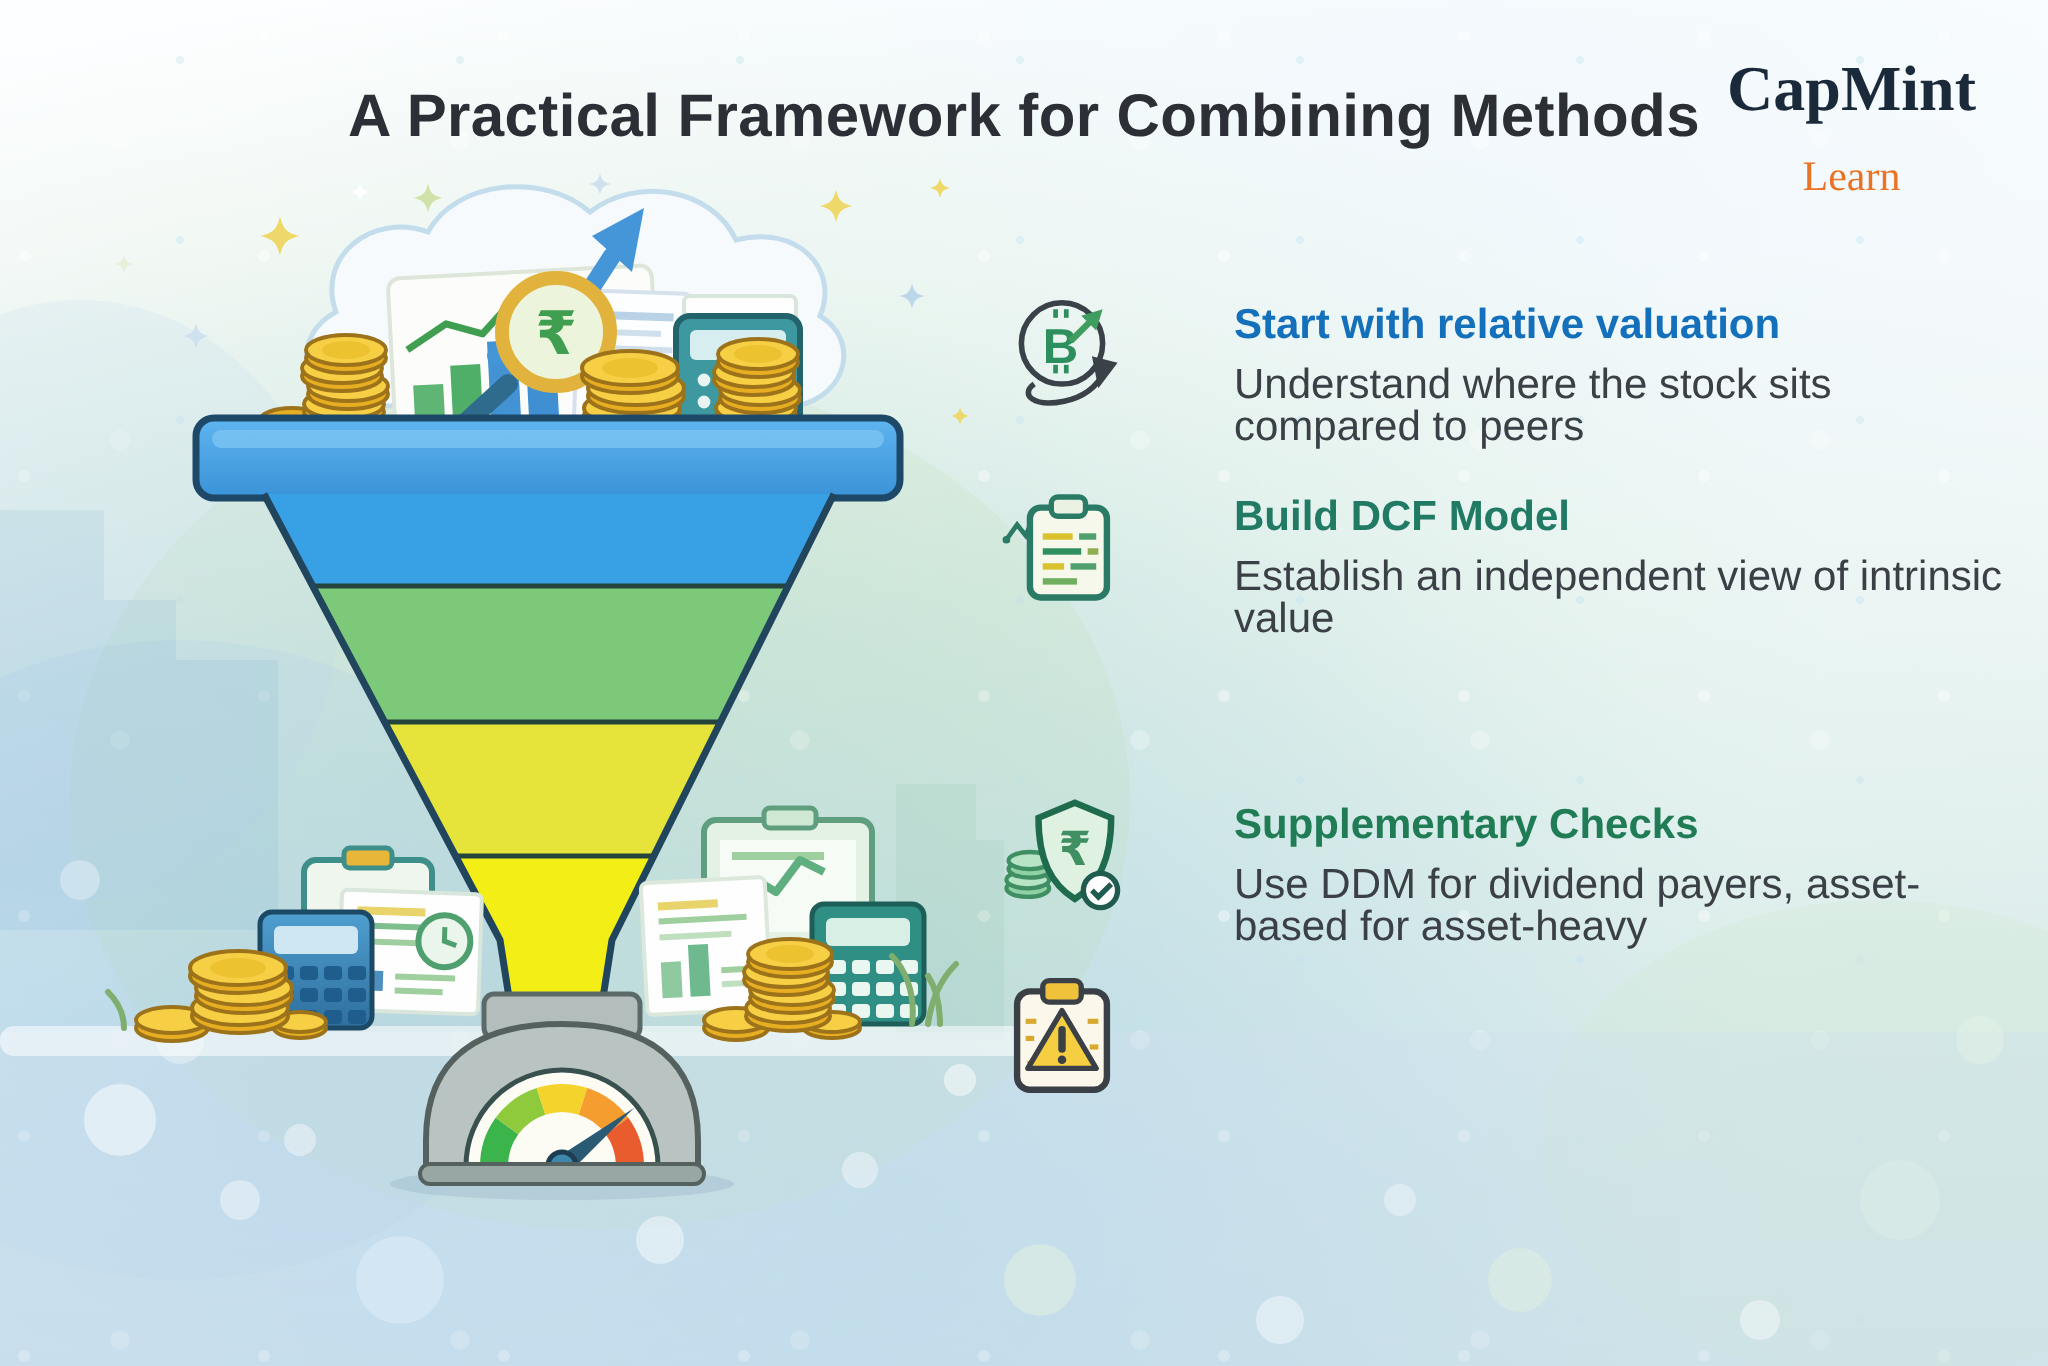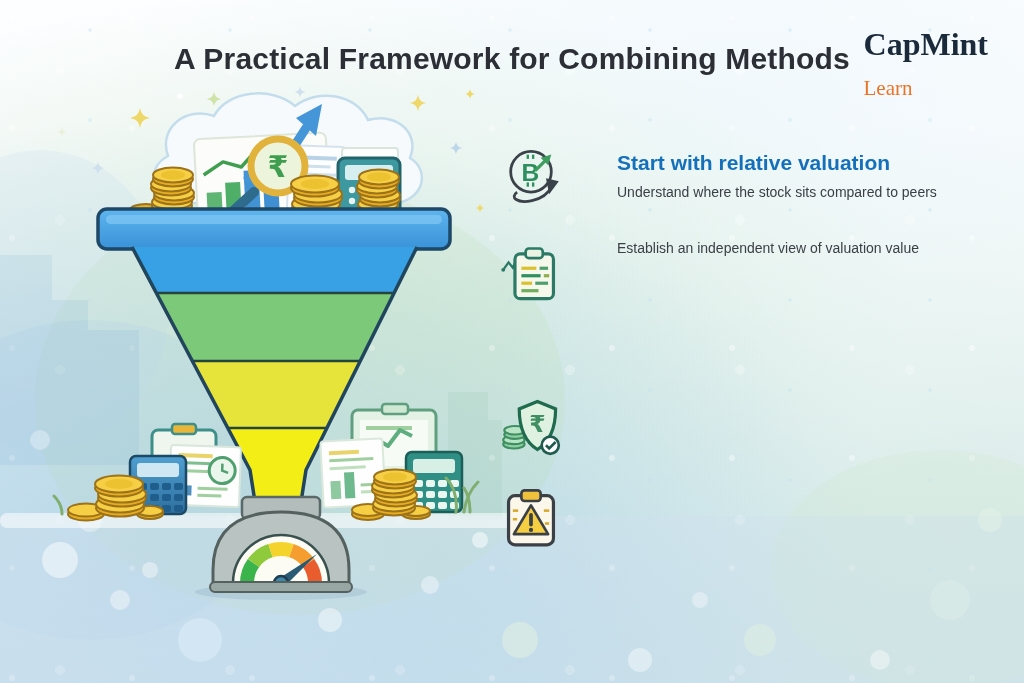--- a/index.html
+++ b/index.html
@@ -19,32 +19,32 @@
     background-image:
       radial-gradient(circle 3px at 12px 18px, rgba(255,255,255,.85) 95%, transparent),
       radial-gradient(circle 5px at 60px 70px, rgba(255,255,255,.6) 95%, transparent),
       radial-gradient(circle 2px at 90px 30px, rgba(190,225,240,.8) 95%, transparent);
     background-size:120px 110px,170px 150px,140px 90px;
   }
   .page-title{
     position:absolute;top:42px;left:0;width:1024px;text-align:center;
     font-size:30px;font-weight:700;color:#2c3036;letter-spacing:.2px;margin:0;
   }
-  .brand{position:absolute;top:28px;right:36px;text-align:left;
+  .brand{position:absolute;top:28px;right:36px;text-align:center;
     font-family:"Liberation Serif","DejaVu Serif",serif;line-height:1;}
   .brand-name{font-size:32px;font-weight:700;color:#1b2a3a;}
   .brand-sub{font-size:21px;color:#ea7426;margin-top:18px;}
   .illustration{position:absolute;left:0;top:0;width:1024px;height:683px;}
   .step{position:absolute;left:500px;display:flex;gap:15px;width:507px;}
   .s1{top:142px}.s2{top:238px}.s3{top:392px}.s4{top:482px}
   .step-icon{width:62px;height:62px;flex:0 0 62px;margin-top:3px;}
   .step-text{width:430px;margin-left:40px;}
   .step-title{font-size:21px;font-weight:700;margin:9px 0 7px;}
   .c-blue{color:#1470bb}.c-teal{color:#217a63}.c-green{color:#1f7c55}.c-gold{color:#9a7519}
-  .step-line{font-size:14px;color:#3b4046;line-height:21px;}
+  .step-line{font-size:21px;color:#3b4046;line-height:21px;}
   .para{margin-top:9px;}
 </style>
 </head>
 <body>
 
 <div class="canvas">
   <div class="bg-texture"></div>
 
   <svg class="illustration" viewBox="0 0 1024 683" aria-hidden="true">
     <defs>
@@ -376,37 +376,42 @@
       <rect x="24" y="7" width="16" height="9" rx="3" fill="#eaf2e4" stroke="#2a7a66" stroke-width="2.5"></rect>
       <rect x="20" y="24" width="14" height="3" fill="#d9c22e"></rect>
         <rect x="37" y="24" width="8" height="3" fill="#4f9f6f"></rect>
       <rect x="20" y="31" width="18" height="3" fill="#2f8f5f"></rect>
         <rect x="41" y="31" width="5" height="3" fill="#8fae4f"></rect>
       <rect x="20" y="38" width="10" height="3" fill="#d9c22e"></rect>
         <rect x="33" y="38" width="12" height="3" fill="#4f9f6f"></rect>
       <rect x="20" y="45" width="16" height="3" fill="#6faf5f"></rect>
     </svg>
     <div class="step-text">
-      <div class="step-line">Establish an independent view of valuation value</div>
+      <div class="step-title c-teal">Build DCF Model</div>
+      <div class="step-line">Establish an independent view of intrinsic value</div>
     </div>
   </div>
 
   <div class="step s3">
     <svg class="step-icon" viewBox="0 0 58 58">
       <g stroke="#3f8f63" stroke-width="2">
         <ellipse cx="13" cy="46" rx="10" ry="4" fill="#8fd0a5"></ellipse>
           <ellipse cx="13" cy="42" rx="10" ry="4" fill="#b8e4c6"></ellipse>
         <ellipse cx="14" cy="37" rx="10" ry="4" fill="#8fd0a5"></ellipse>
           <ellipse cx="14" cy="33" rx="10" ry="4" fill="#b8e4c6"></ellipse>
       </g>
       <path d="M35,6 L52,13 C52,33 46,44 35,51 C24,44 18,33 18,13 Z" fill="#dff2e2" stroke="#1f6b4e" stroke-width="3"></path>
       <text x="35" y="35" text-anchor="middle" font-size="22" font-weight="bold" fill="#3f8f63">₹</text>
       <circle cx="47" cy="47" r="8" fill="#fdfefd" stroke="#1f5b4e" stroke-width="2.5"></circle>
       <path d="M43,47 l3,3 l6,-6" fill="none" stroke="#1f5b4e" stroke-width="2.5"></path>
     </svg>
+    <div class="step-text">
+      <div class="step-title c-green">Supplementary Checks</div>
+      <div class="step-line">Use DDM for dividend payers, asset-based for asset-heavy</div>
+    </div>
   </div>
 
   <div class="step s4">
     <svg class="step-icon" viewBox="0 0 58 58">
       <rect x="8" y="10" width="42" height="46" rx="6" fill="#fbf7ea" stroke="#3b4047" stroke-width="3"></rect>
       <rect x="20" y="5" width="18" height="10" rx="3" fill="#f0c23c" stroke="#3b4047" stroke-width="2.5"></rect>
       <g stroke="#d9a92e" stroke-width="2.4">
         <line x1="12" y1="24" x2="17" y2="24"></line>
           <line x1="41" y1="24" x2="46" y2="24"></line>
         <line x1="12" y1="32" x2="16" y2="32"></line>

